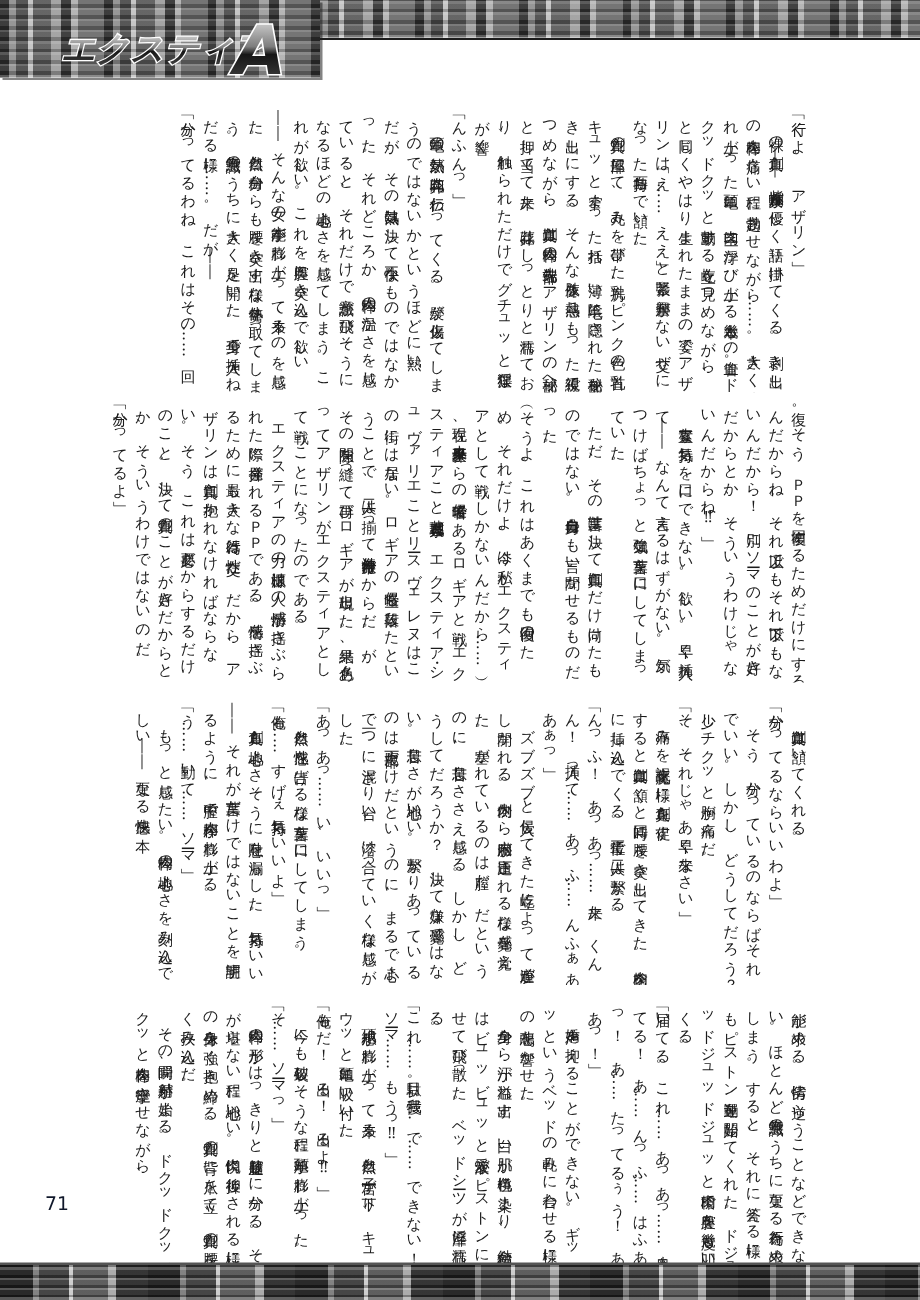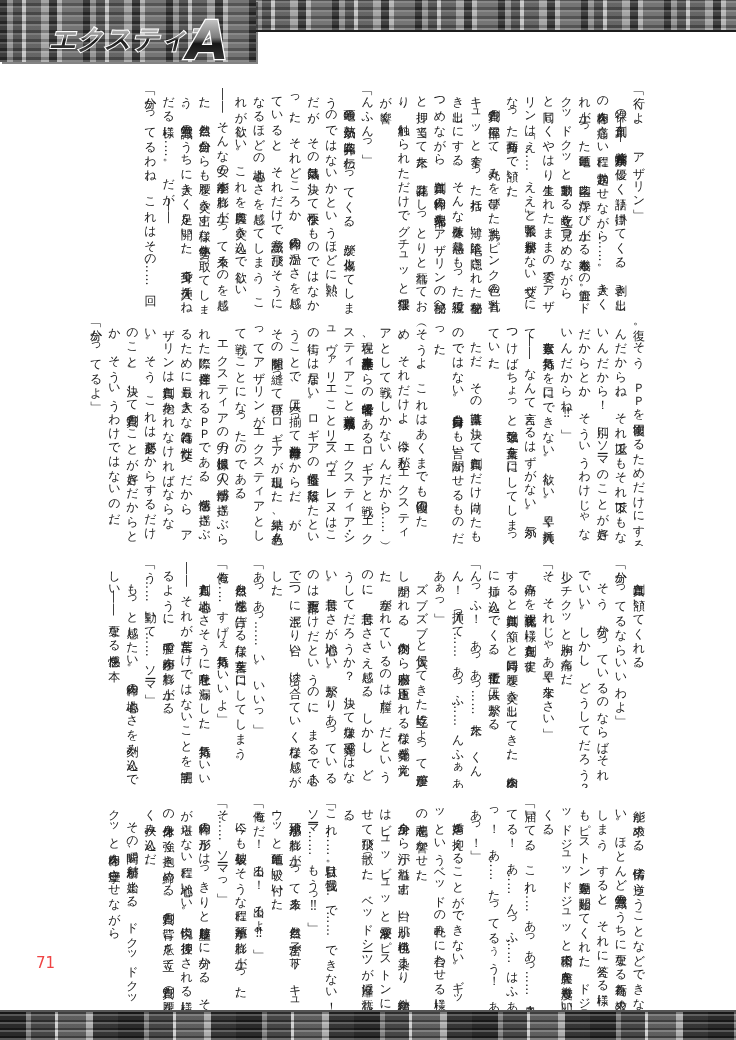--- a/index.html
+++ b/index.html
@@ -41,21 +41,21 @@
     color:#1b1b1b;
     overflow:hidden;
   }
   .trow p{margin:0;padding:0;}
   .trow.r1{top:88px;}
   .trow.r2{top:320px;}
   .trow.r3{top:562px;}
   .trow.r4{top:801px;}
   .pagenum{
     position:absolute;left:36px;top:954px;
-    font-size:15px;color:#ef4444;
+    font-size:15px;color:#0f172a;
     font-family:"DejaVu Sans","Liberation Sans",sans-serif;
   }
 </style>
 </head>
 <body>
 
 <div class="page">
 
   <div class="band top"></div>
   <div class="band logo-bg"></div>

